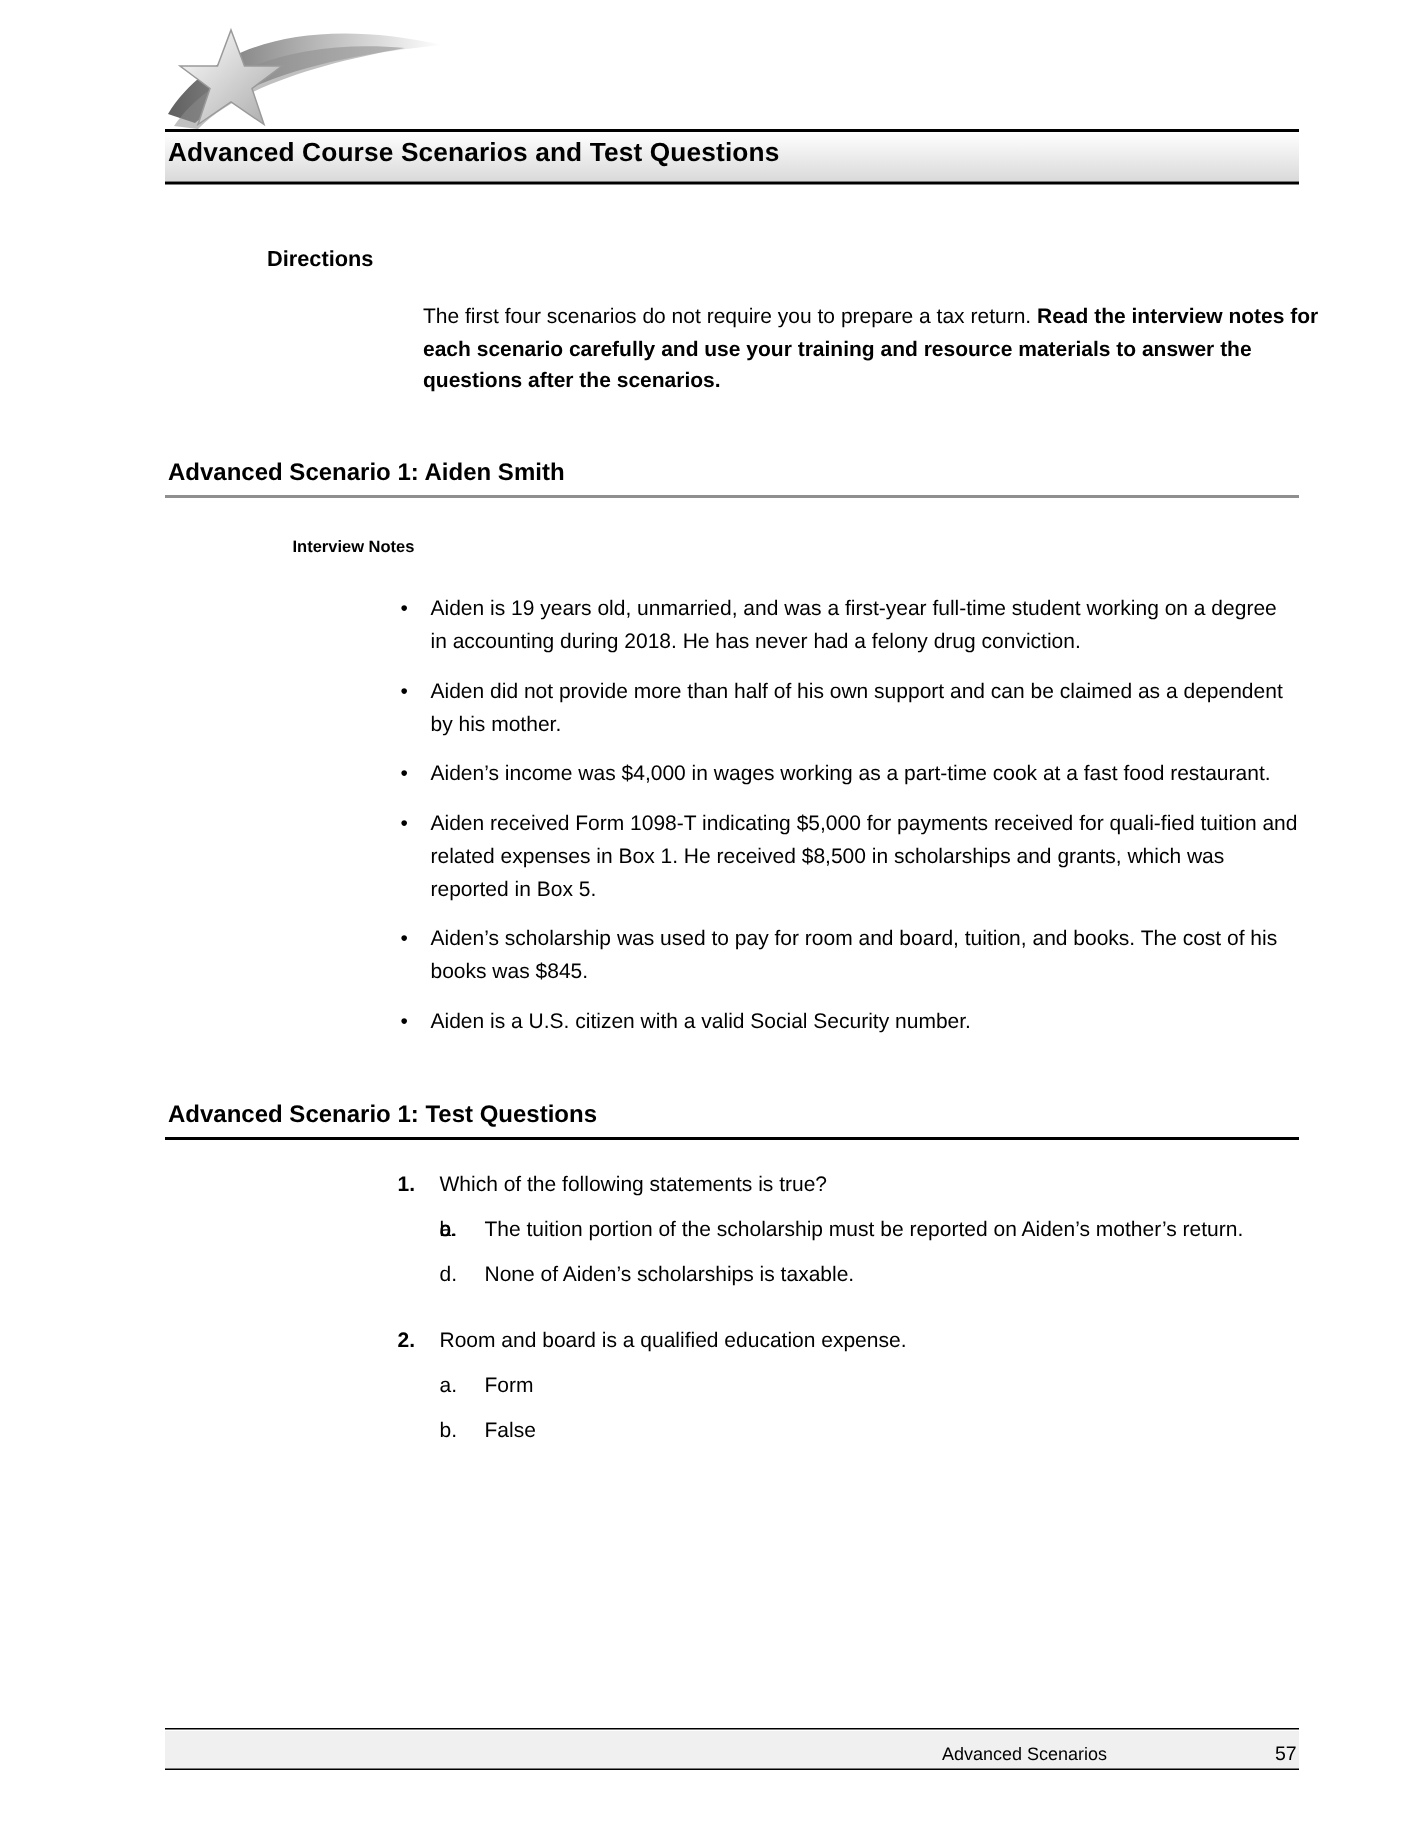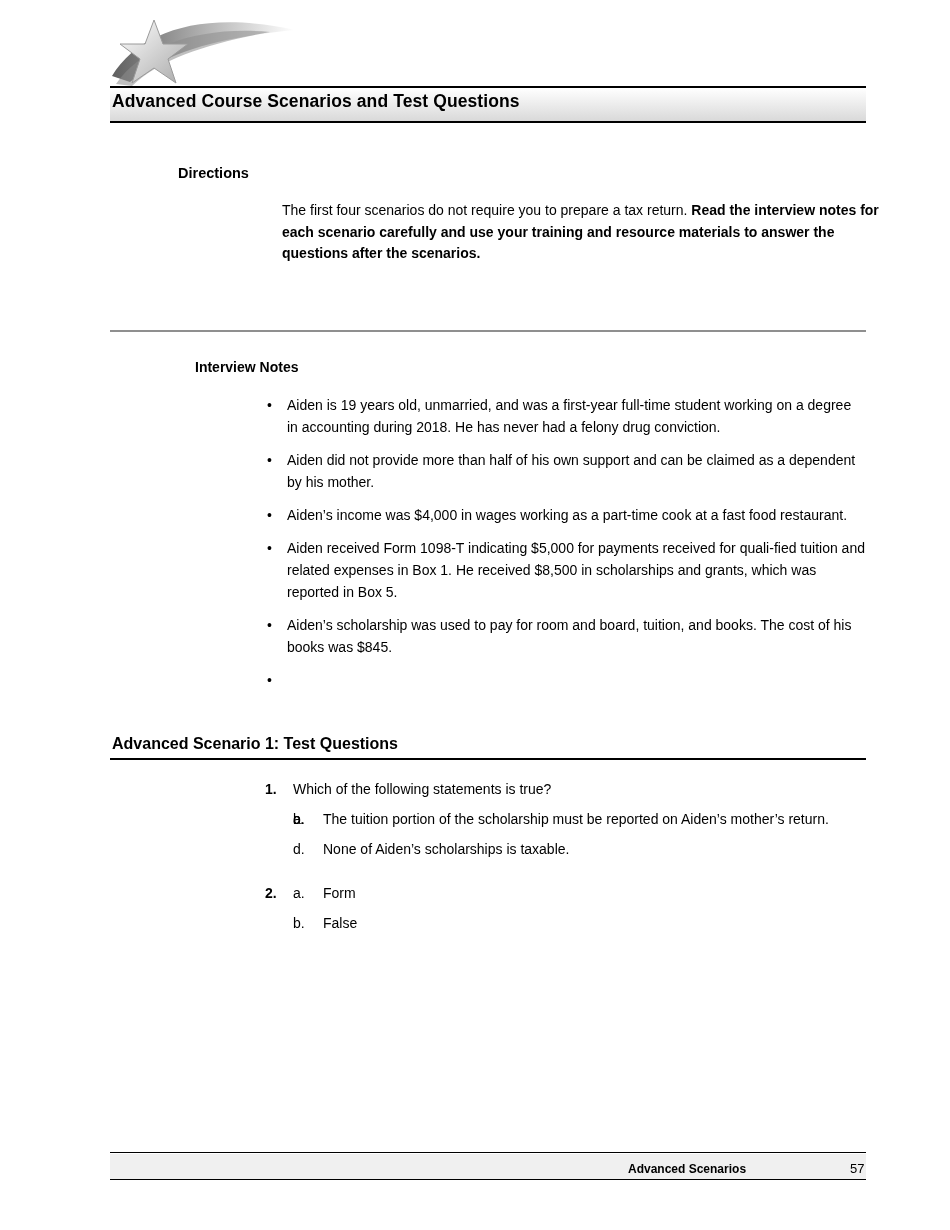--- a/index.html
+++ b/index.html
@@ -85,21 +85,21 @@
   }
   .section-rule.dark { border-bottom: 2px solid #000000; }
 
   #scenario1-head { top: 307px; }
   #scenario1-rule { top: 330px; }
 
   .sub-head {
     position: absolute;
     left: 195px;
     top: 359px;
-    font-size: 14px;
+    font-size: 11px;
     font-weight: bold;
   }
 
   
   .bullet-list {
     position: absolute;
     left: 265px;
     top: 394px;
     width: 600px;
   }
@@ -177,21 +177,21 @@
     width: 756px;
     height: 25px;
     background: #f0f0f0;
     border-bottom: 1.5px solid #000000;
   }
   .footer-label {
     position: absolute;
     top: 1162px;
     left: 628px;
     font-size: 12px;
-    font-weight: bold;
+    font-weight: normal;
   }
   .footer-page {
     position: absolute;
     top: 1161px;
     left: 822px;
     font-size: 13px;
     margin-left: 28px;
   }
 </style>
 </head>
@@ -217,20 +217,21 @@
       <polygon points="44,6 53,30 78,30 58,45 66,69 44,54 22,69 30,45 10,30 35,30" fill="url(#gstar)" stroke="#9a9a9a" stroke-width="1"></polygon>
     </svg>
   </div>
 
   <div class="header-band"></div>
   <div class="header-title">Advanced Course Scenarios and Test Questions</div>
 
   <div class="directions-head">Directions</div>
   <div class="directions-body"><span>The first four scenarios do not require you to prepare a tax return. </span><b>Read the interview notes for each scenario carefully and use your training and resource materials to answer the questions after the scenarios.</b></div>
 
+  <div class="section-head" id="scenario1-head">Advanced Scenario 1: Aiden Smith</div>
   <div class="section-rule" id="scenario1-rule"></div>
 
   <div class="sub-head">Interview Notes</div>
 
   <div class="bullet-list">
     <div class="bullet">
       <span class="dot">•</span>
       <span>Aiden is 19 years old, unmarried, and was a first-year full-time student working on a degree in accounting during 2018. He has never had a felony drug conviction.</span>
     </div>
     <div class="bullet">
@@ -244,20 +245,21 @@
     <div class="bullet">
       <span class="dot">•</span>
       <span>Aiden received Form 1098-T indicating $5,000 for payments received for quali-fied tuition and related expenses in Box 1. He received $8,500 in scholarships and grants, which was reported in Box 5.</span>
     </div>
     <div class="bullet">
       <span class="dot">•</span>
       <span>Aiden’s scholarship was used to pay for room and board, tuition, and books. The cost of his books was $845.</span>
     </div>
     <div class="bullet">
       <span class="dot">•</span>
+      <span>Aiden is a U.S. citizen with a valid Social Security number.</span>
     </div>
   </div>
 
   <div class="section-head" id="testq-head">Advanced Scenario 1: Test Questions</div>
   <div class="section-rule dark" id="testq-rule"></div>
 
   <div class="questions">
 
     <div class="question">
       <div class="q-line">
@@ -276,20 +278,21 @@
       </div>
       <div class="choice">
         <span class="c-let">d.</span>
         <span>None of Aiden’s scholarships is taxable.</span>
       </div>
     </div>
 
     <div class="question" style="margin-top:22px;">
       <div class="q-line">
         <span class="q-num">2.</span>
+        <span>Room and board is a qualified education expense.</span>
       </div>
       <div class="choice">
         <span class="c-let">a.</span>
         <span>Form</span>
       </div>
       <div class="choice">
         <span class="c-let">b.</span>
         <span>False</span>
       </div>
     </div>

